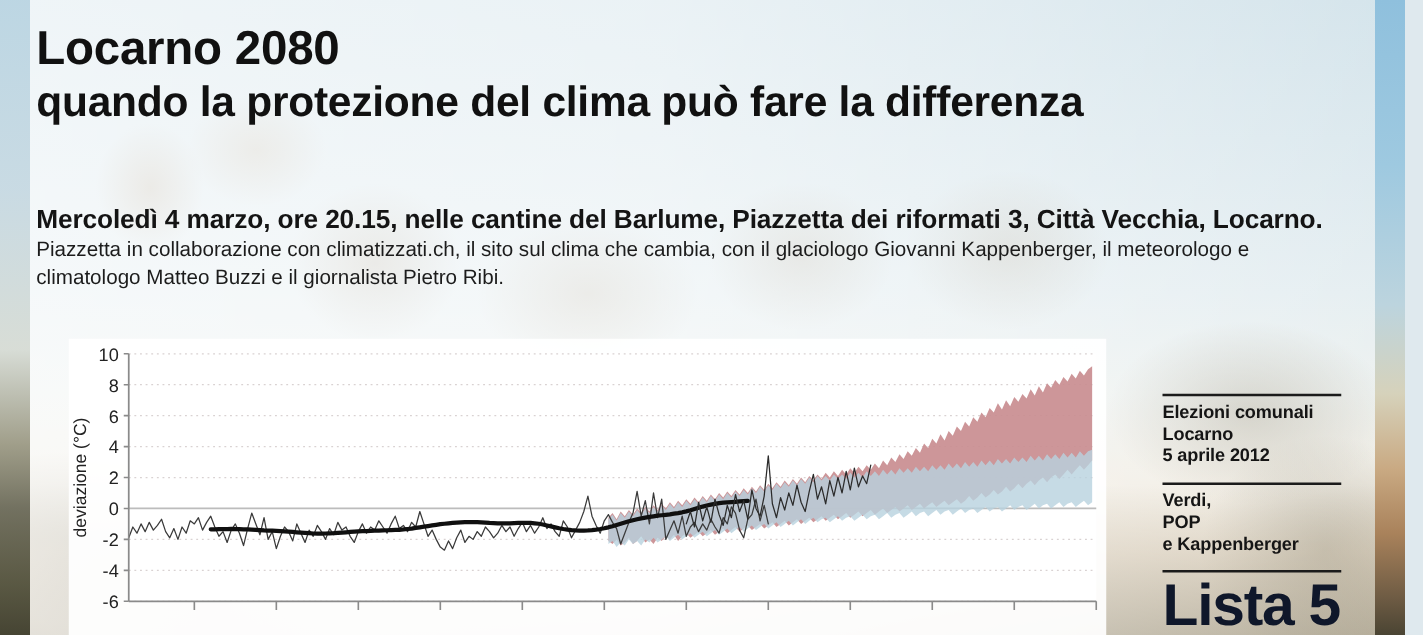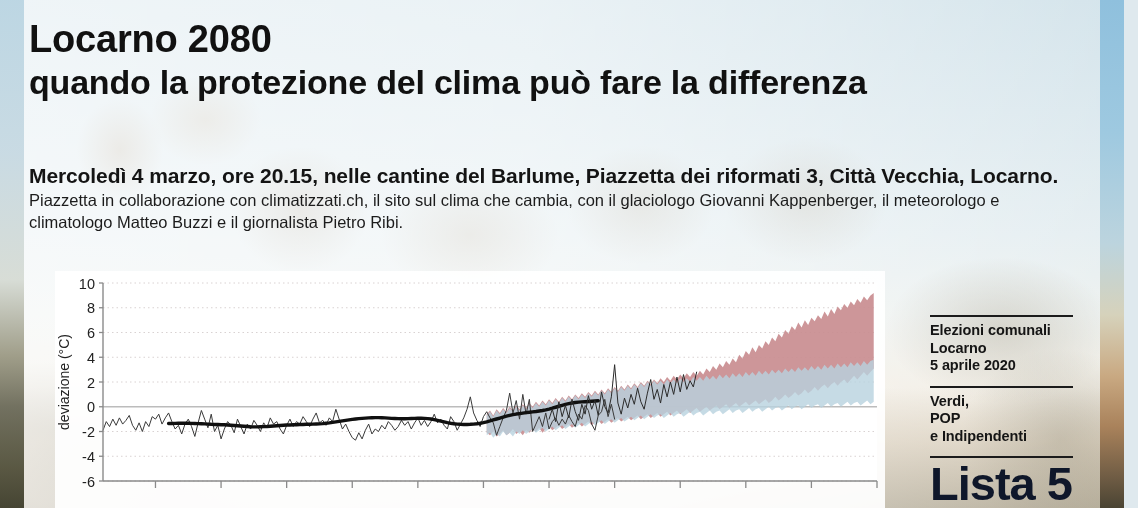--- a/index.html
+++ b/index.html
@@ -170,28 +170,28 @@
           <text x="0" y="0" transform="translate(14,111) rotate(-90)" text-anchor="middle" font-family="&quot;Liberation Sans&quot;, sans-serif" font-size="14" fill="#222">deviazione (°C)</text>
         </svg>
     </div>
 
     <div class="side">
 
       <div class="grp">
         <hr>
         <div class="ln">Elezioni comunali</div>
         <div class="ln">Locarno</div>
-        <div class="ln">5 aprile 2020</div>
+        <div class="ln">5 aprile 2012</div>
       </div>
 
       <div class="grp">
         <hr>
         <div class="ln">Verdi,</div>
         <div class="ln">POP</div>
-        <div class="ln">e Indipendenti</div>
+        <div class="ln">e Kappenberger</div>
       </div>
 
       <div class="grp">
         <hr>
         <div class="lista">Lista 5</div>
       </div>
 
     </div>
 
   </div>

